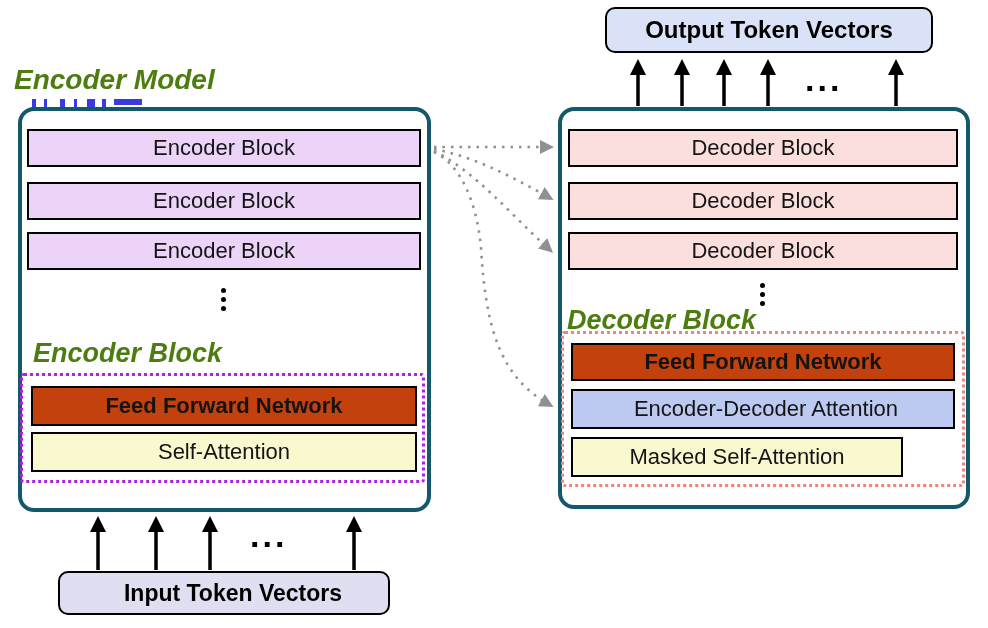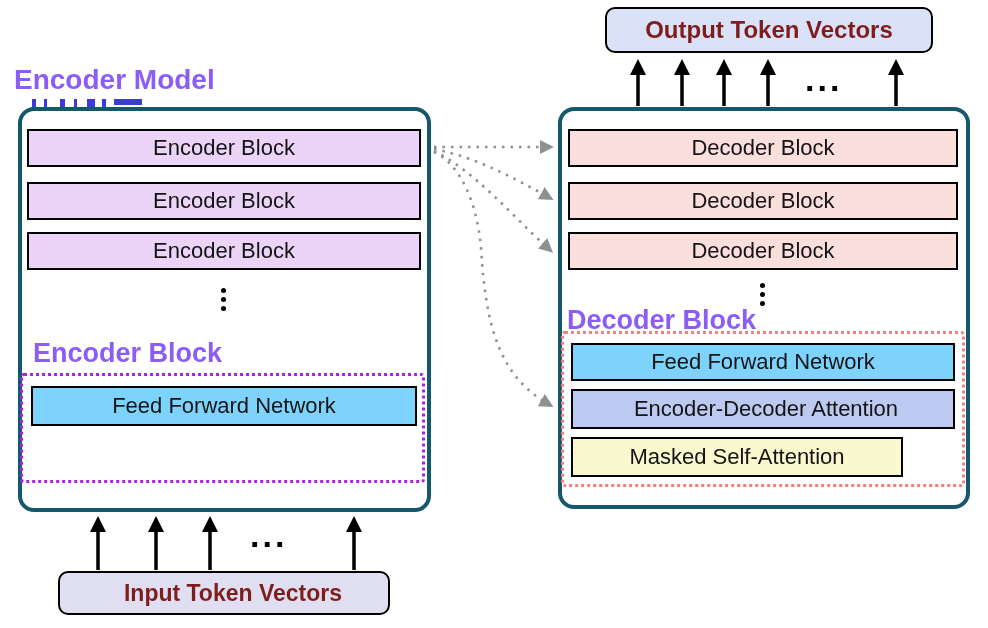--- a/index.html
+++ b/index.html
@@ -8,22 +8,23 @@
     width: 988px;
     height: 628px;
     background: #ffffff;
     font-family: "Liberation Sans", "DejaVu Sans", sans-serif;
     overflow: hidden;
   }
 
   
   .heading {
     position: absolute;
-    color: #8b5cf6;
+    color: #4d7c0f;
     font-weight: bold;
+    font-style: italic;
     white-space: nowrap;
     z-index: 4;
   }
   .heading.model   { font-size: 28px; }
   .heading.inner   { font-size: 27px; }
 
   
   .container {
     position: absolute;
     background: #ffffff;
@@ -39,21 +40,21 @@
     display: flex;
     align-items: center;
     justify-content: center;
     font-size: 22px;
     color: #141414;
     z-index: 2;
     box-sizing: border-box;
   }
   .enc-fill   { background: #ECD4F8; }
   .dec-fill   { background: #FBDFDC; }
-  .ffn-fill   { background: #7dd3fc; }
+  .ffn-fill   { background: #c2410c; font-weight: bold; }
   .yel-fill   { background: #FAF8CF; }
   .eda-fill   { background: #BCCAF2; }
 
   
   .dotted-group {
     position: absolute;
     border: 3px dotted #AB22E8;
     border-radius: 4px;
     z-index: 2;
     box-sizing: border-box;
@@ -63,21 +64,21 @@
   
   .token-box {
     position: absolute;
     border: 2.5px solid #000000;
     border-radius: 10px;
     display: flex;
     align-items: center;
     justify-content: center;
     font-weight: bold;
     font-size: 24px;
-    color: #7f1d1d;
+    color: #000000;
     z-index: 2;
     box-sizing: border-box;
   }
   .token-box.input  { background: #E0DFF2; padding-left: 18px; }
   .token-box.output { background: #D9E2F7; }
 
   
   .vdots { position: absolute; display: flex; flex-direction: column; gap: 4px; z-index: 2; }
   .vdots span { width: 5px; height: 5px; background: #000; border-radius: 50%; }
 
@@ -139,20 +140,23 @@
       <span></span>
       <span></span>
   </div>
 
   <div class="heading inner" style="left:33px; top:338px;">Encoder Block</div>
 
   <div class="dotted-group" style="left:20px; top:373px; width:405px; height:110px;"></div>
 
   <div class="box ffn-fill" style="left:31px; top:386px; width:386px; height:40px;">
     <span>Feed Forward Network</span>
+  </div>
+  <div class="box yel-fill" style="left:31px; top:432px; width:386px; height:40px;">
+    <span>Self-Attention</span>
   </div>
 
   <div class="hdots" style="left:250px; top:518px;">...</div>
 
   <div class="token-box input" style="left:58px; top:571px; width:332px; height:44px; font-size:23px;">
     <span>Input Token Vectors</span>
   </div>
 
   <div class="token-box output" style="left:605px; top:7px; width:328px; height:46px;">
     <span>Output Token Vectors</span>

